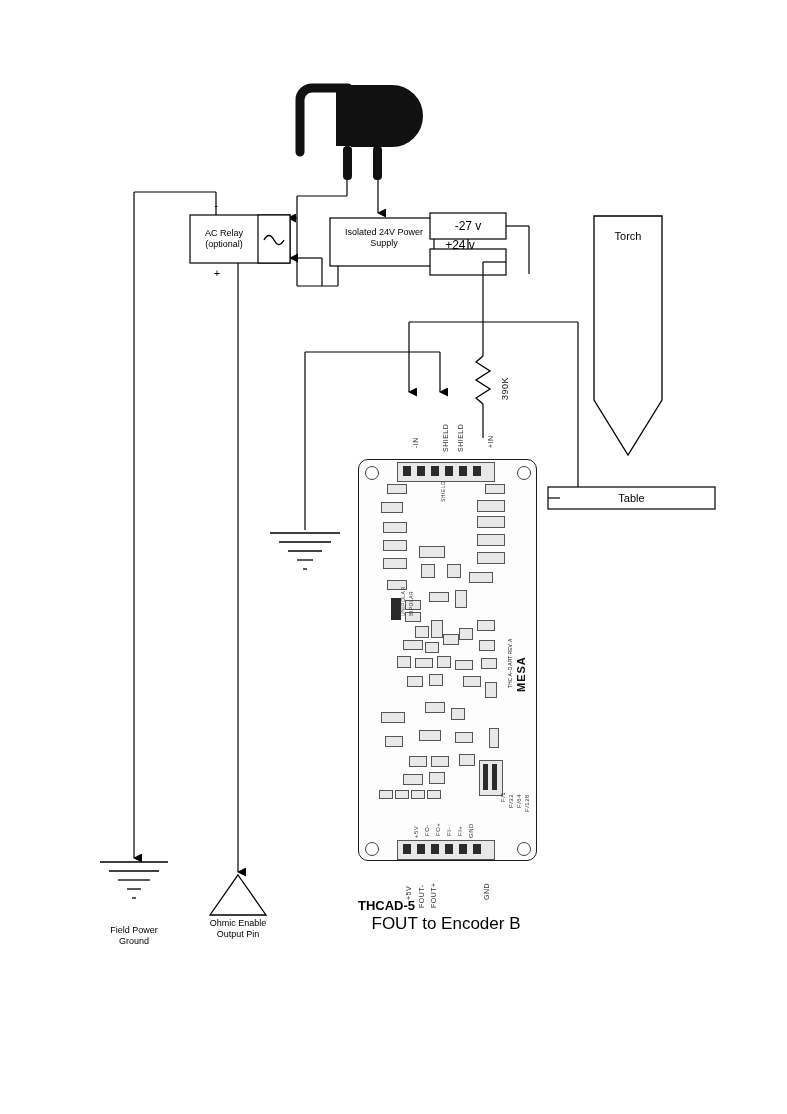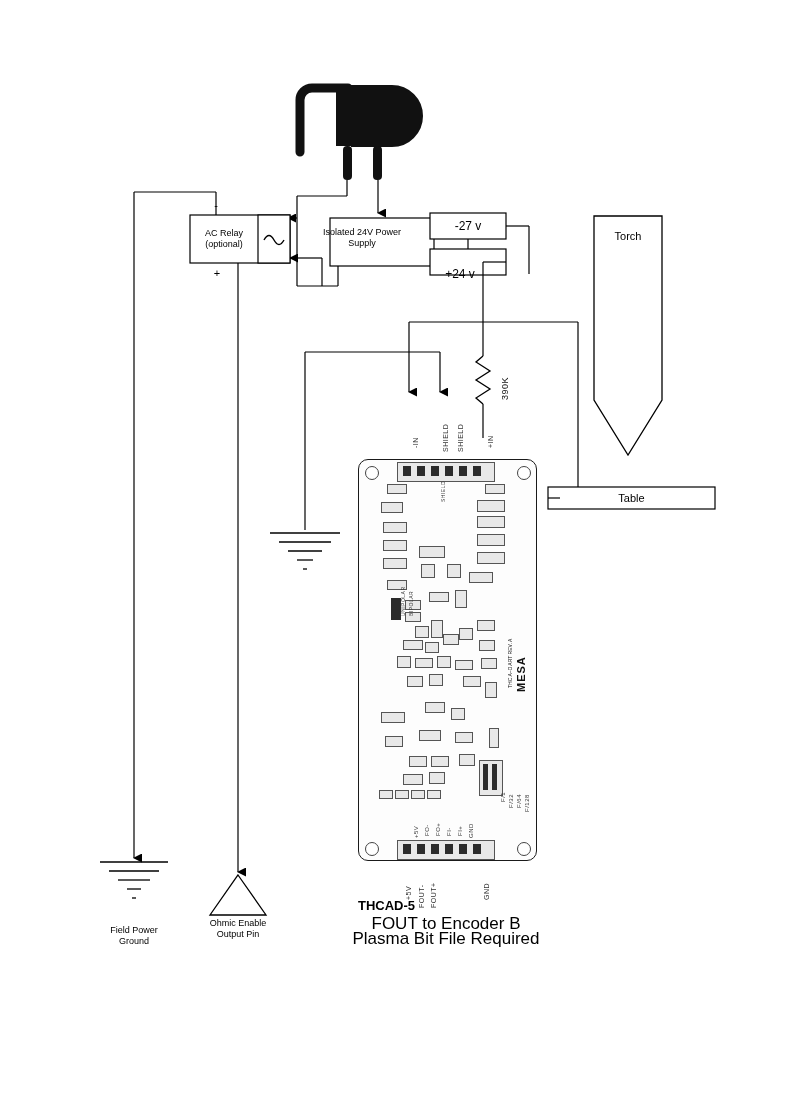--- a/index.html
+++ b/index.html
@@ -284,24 +284,24 @@
     <div class="padd" style="left:44px; top:384px; width:8px; height:10px;"></div>
     <div class="padd" style="left:58px; top:384px; width:8px; height:10px;"></div>
     <div class="padd" style="left:72px; top:384px; width:8px; height:10px;"></div>
     <div class="padd" style="left:86px; top:384px; width:8px; height:10px;"></div>
     <div class="padd" style="left:100px;top:384px; width:8px; height:10px;"></div>
     <div class="padd" style="left:114px;top:384px; width:8px; height:10px;"></div>
   </div>
 
   <div class="box-lbl" style="left:190px; top:215px; width:68px; height:48px;">AC Relay
 (optional)</div>
-  <div class="box-lbl" style="left:310px; top:218px; width:104px; height:40px;">Isolated 24V Power
+  <div class="box-lbl" style="left:332px; top:218px; width:104px; height:40px;">Isolated 24V Power
 Supply</div>
   <div class="box-lbl" style="left:430px; top:213px; width:76px; height:26px; font-size:12px;">-27 v</div>
-  <div class="box-lbl" style="left:430px; top:261px; width:60px; height:26px; font-size:12px;">+24 v</div>
+  <div class="box-lbl" style="left:430px; top:232px; width:60px; height:26px; font-size:12px;">+24 v</div>
   <div class="box-lbl" style="left:594px; top:216px; width:68px; height:40px; font-size:11px;">Torch</div>
   <div class="box-lbl" style="left:548px; top:487px; width:167px; height:22px; font-size:11px;">Table</div>
 
   <div class="lbl" style="left:206px; top:200px; width:20px; font-size:11px;">-</div>
   <div class="lbl" style="left:207px; top:268px; width:20px; font-size:11px;">+</div>
 
   <div class="lbl" style="left:84px; top:925px; width:100px;">Field Power
 Ground</div>
   <div class="lbl" style="left:188px; top:918px; width:100px;">Ohmic Enable
 Output Pin</div>
@@ -333,16 +333,15 @@
   <div class="vert" style="left:405px; top:900px;">+5V</div>
   <div class="vert" style="left:418px; top:908px;">FOUT-</div>
   <div class="vert" style="left:430px; top:908px;">FOUT+</div>
   <div class="vert" style="left:483px; top:900px;">GND</div>
 
   <div style="position:absolute; left:358px; top:898px; width:177px;">
     <div style="text-align:left; font-size:13px; font-weight:bold;">THCAD-5</div>
   </div>
   <div style="position:absolute; left:310px; top:916px; width:272px;">
     <div class="capline" style="position:relative; top:0;">FOUT to  Encoder B</div>
-    <div class="capline" style="position:relative; top:0;">Plasma Bit File Required</div>
   </div>
 
 </div>
 
 </body></html>

